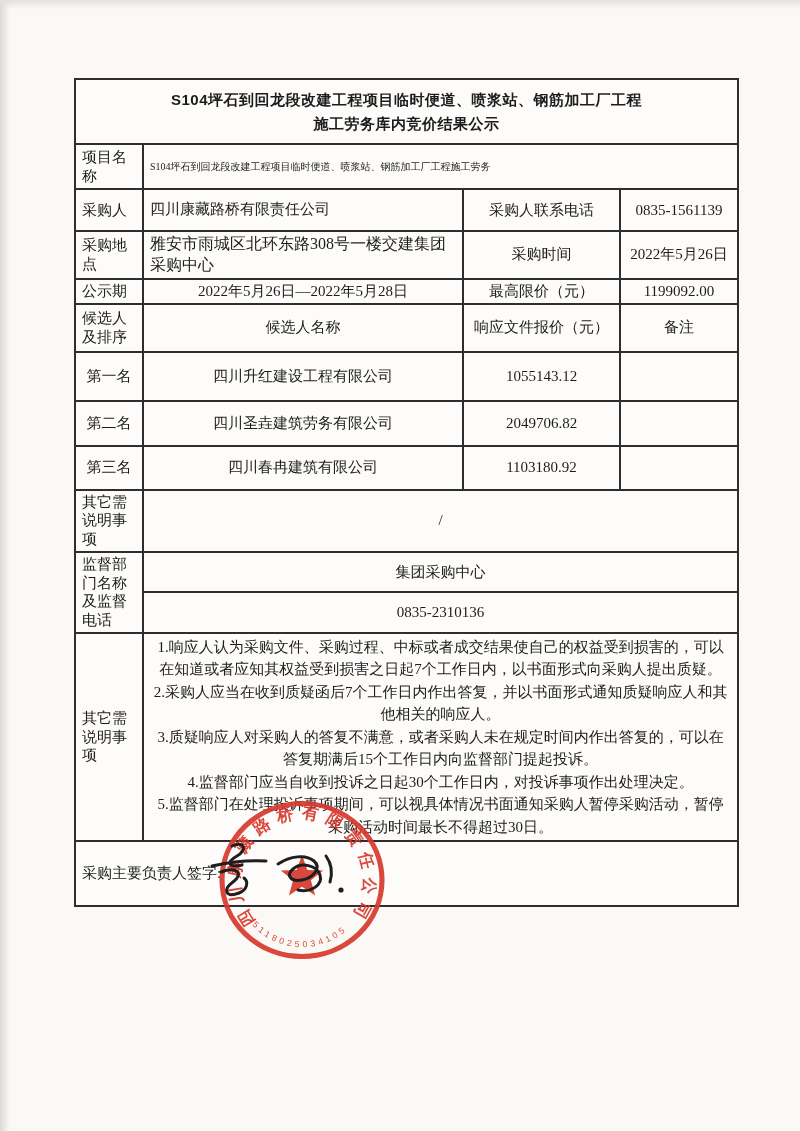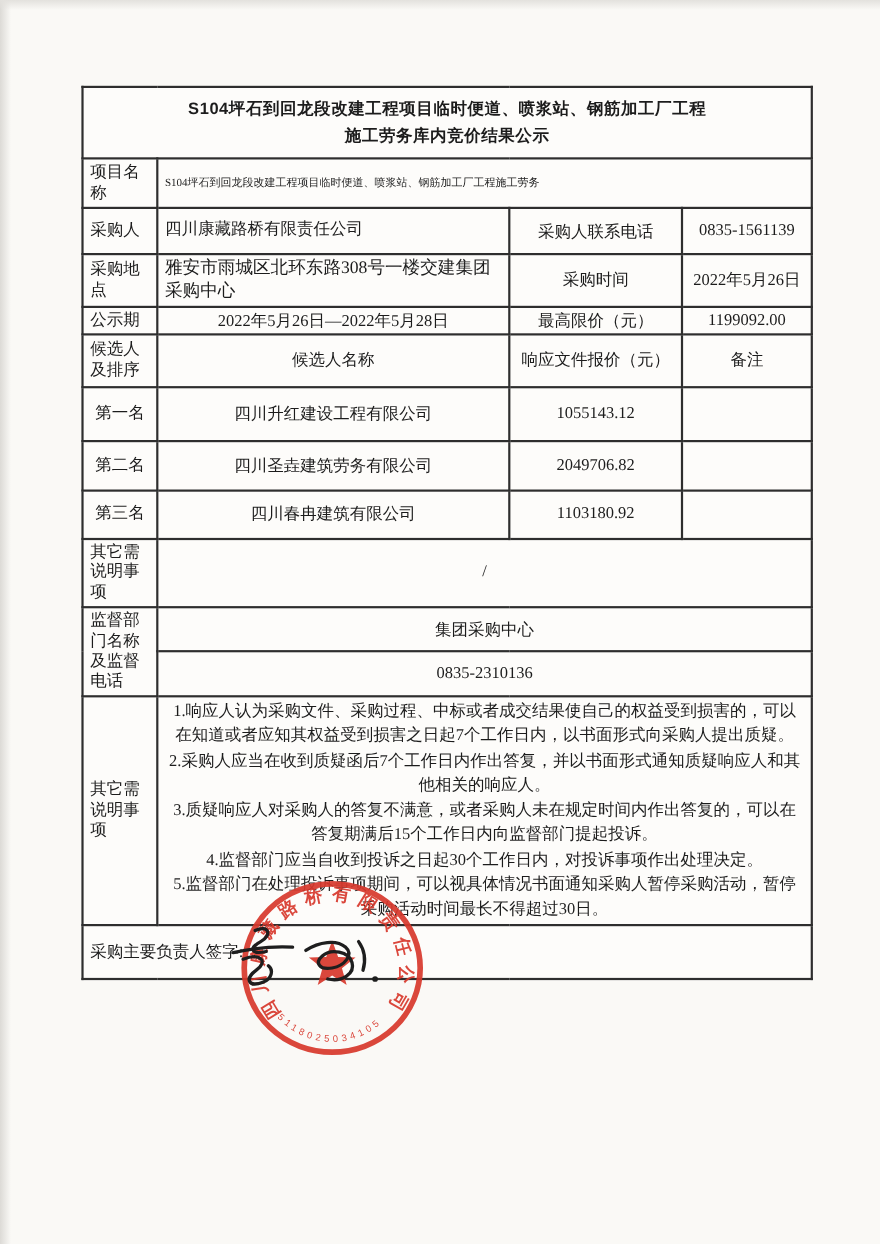--- a/index.html
+++ b/index.html
@@ -39,21 +39,21 @@
   .val-center{text-align:center;}
   .notes-cell{font-size:14.5px;line-height:1.5;vertical-align:top;padding:4px 6px 2px 7px;text-align:center;}
   .sign-cell{padding-left:6px;font-size:15px;}
   .sign-cell .sig-label{display:inline-block;}
 
   
   tr.r-title{height:65px;border-radius:12px;} tr.r-proj{height:45px;} tr.r-purch{height:42px;padding-left:16px;}
   tr.r-loc{height:47px;} tr.r-pub{height:23px;} tr.r-candh{height:48px;padding-left:12px;}
   tr.r-c1{height:49px;} tr.r-c2{height:45px;} tr.r-c3{height:44px;}
   tr.r-other{height:42px;margin-top:32px;} tr.r-sup1{height:37px;} tr.r-sup2{height:37px;border-radius:16px;}
-  tr.r-notes{height:200px;} tr.r-sign{height:49px;}
+  tr.r-notes{height:200px;} tr.r-sign{height:65px;}
 
   .stamp{position:absolute;left:216px;top:798px;width:172px;height:164px;z-index:5;opacity:0.92;}
   .signature{position:absolute;left:208px;top:838px;width:160px;height:64px;z-index:6;}
 </style>
 </head>
 <body>
 
 <div class="edge-left"></div>
 <div class="edge-top"></div>
 

